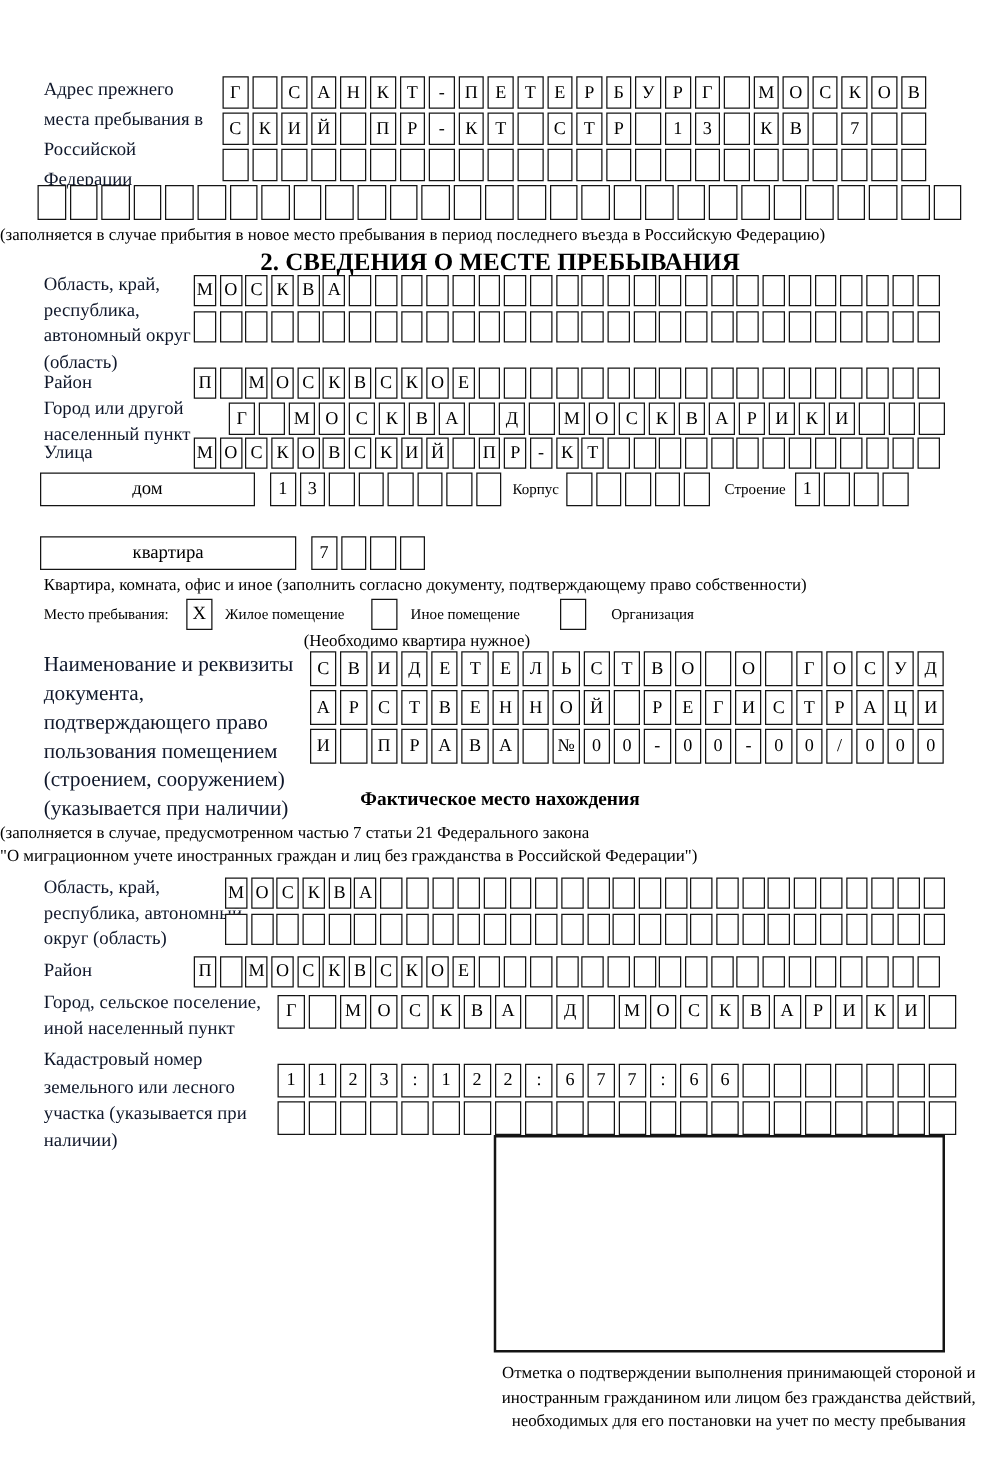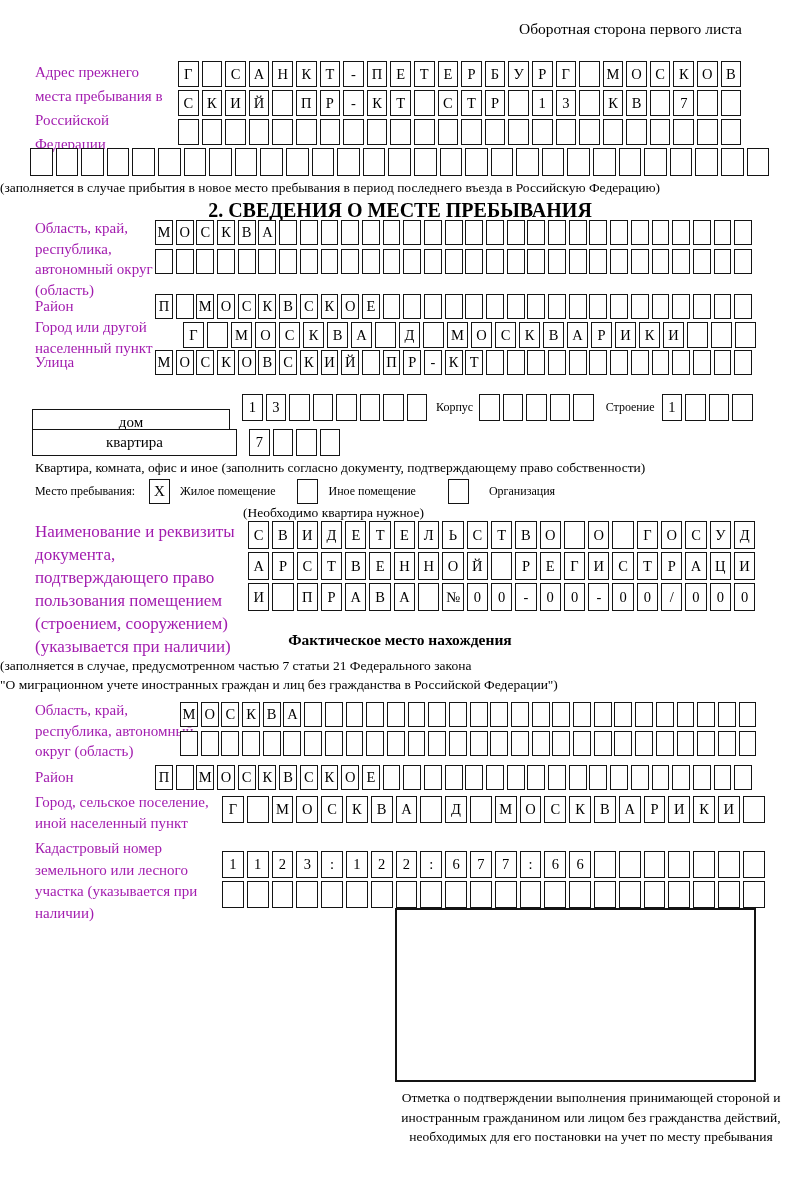--- a/index.html
+++ b/index.html
@@ -1,19 +1,19 @@
 <!DOCTYPE html>
 <html><head>
 <meta charset="utf-8">
 <style>
   html,body{margin:0;padding:0;background:#fff;}
   .page{position:relative;width:800px;height:1180px;background:#ffffff;
         font-family:"Liberation Serif","DejaVu Serif",serif;color:#000;overflow:hidden;}
   .abs{position:absolute;}
-  .lbl{font-size:15px;line-height:20.5px;color:#a21caf;}
+  .lbl{font-size:15px;line-height:20.5px;color:#0f172a;}
   .hdr{font-size:15.5px;}
   .cap{font-size:13.5px;}
   .ttl{font-size:20px;font-weight:bold;text-align:center;width:100%;}
   .center{width:100%;}
   .cellrow{display:flex;}
   .cell{box-sizing:border-box;border:1.5px solid #141414;background:#fff;
         display:flex;align-items:center;justify-content:center;
         font-size:14.5px;font-family:"Liberation Serif","DejaVu Serif",serif;}
   .cr-a{gap:3px}   .cr-a .cell{width:20.6px;height:26px;}
   .cr-w{gap:3px}   .cr-w .cell{width:22.6px;height:28px;border-width:1.7px;}
@@ -28,21 +28,20 @@
        display:flex;align-items:center;justify-content:center;font-size:15px;}
   .inline-lbl{font-size:12px;}
   .stamp-box{box-sizing:border-box;border:2px solid #141414;background:#fff;}
   .flexrow{display:flex;align-items:center;}
 </style>
 </head>
 <body>
 
 <div class="page">
 
-  <div class="abs hdr" style="top:20px;right:58px;">Оборотная сторона первого листа</div>
 
   <div class="abs lbl" style="left:35px;top:60px;width:142px;line-height:24px;">Адрес прежнего места пребывания в Российской Федерации</div>
   <div class="abs cellrow cr-a" style="left:178px;top:61px;">
       <div class="cell">Г</div>
       <div class="cell"></div>
       <div class="cell">С</div>
       <div class="cell">А</div>
       <div class="cell">Н</div>
       <div class="cell">К</div>
       <div class="cell">Т</div>
@@ -303,21 +302,21 @@
       <div class="cell"></div>
       <div class="cell"></div>
       <div class="cell"></div>
       <div class="cell"></div>
       <div class="cell"></div>
       <div class="cell"></div>
       <div class="cell"></div>
     </div>
 
   <div class="abs flexrow" style="left:32px;top:378px;">
-    <div class="wbox" style="width:198px;height:27px;margin-top:31px;">дом</div>
+    <div class="wbox" style="width:172px;height:27px;">дом</div>
     <div class="cellrow cr-h" style="margin-left:12px;">
         <div class="cell">1</div>
         <div class="cell">3</div>
         <div class="cell"></div>
         <div class="cell"></div>
         <div class="cell"></div>
         <div class="cell"></div>
         <div class="cell"></div>
         <div class="cell"></div>
       </div>

